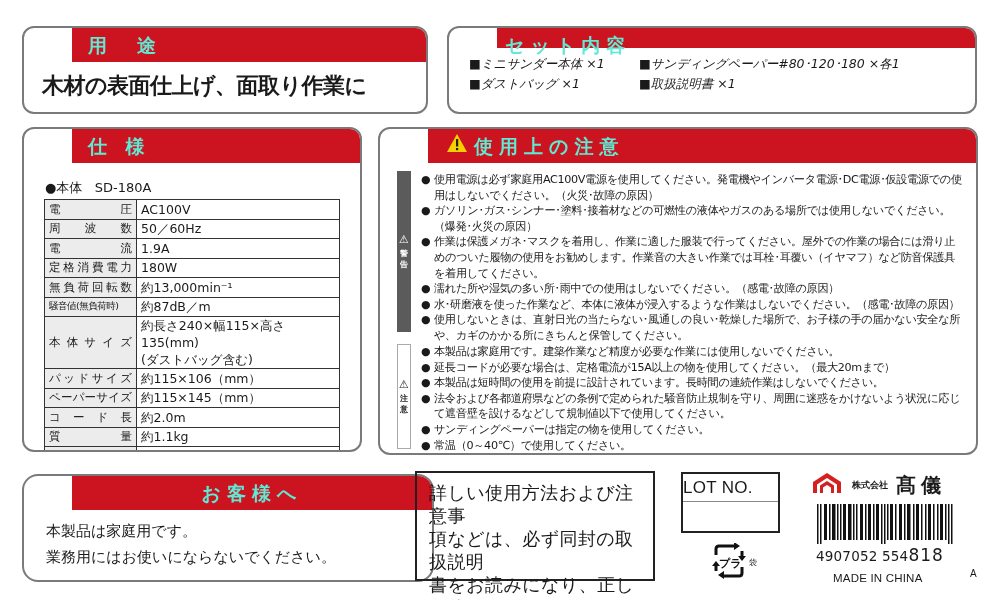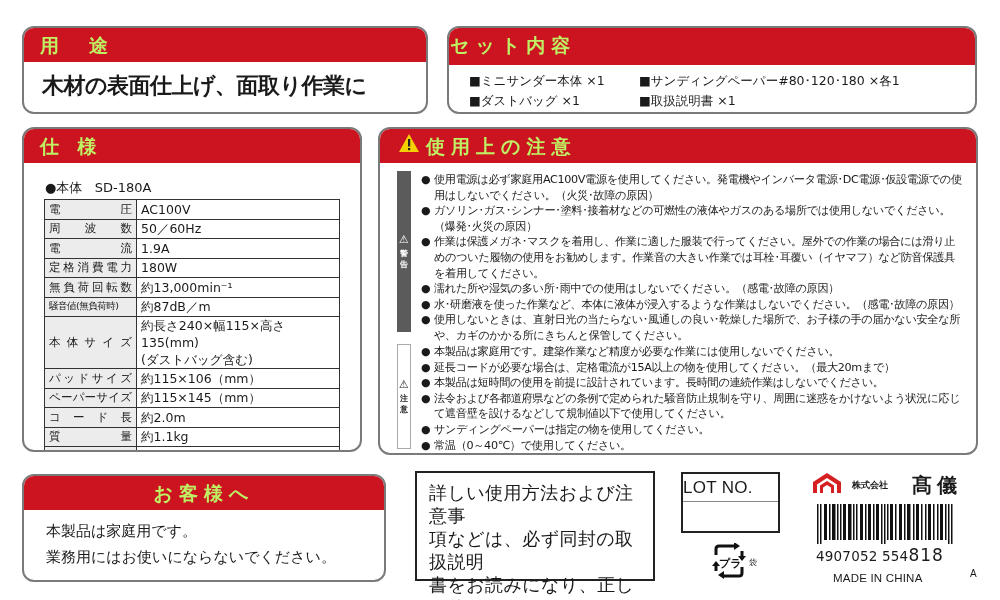--- a/index.html
+++ b/index.html
@@ -8,35 +8,36 @@
 
   .panel {
     position: absolute;
     border: 2px solid #7a7a7a;
     border-radius: 12px;
     background: #fff;
     overflow: hidden;
   }
   .panel-head {
     background: #cc1420;
-    color: #bef264;
+    color: #5eead4;
     font-weight: bold;
     letter-spacing: 6px;
+    margin-left: 48px;
   }
 
   
   #p-use { left: 22px; top: 26px; width: 406px; height: 88px; }
   #p-use .panel-head { height: 34px; font-size: 19px; line-height: 34px; padding-left: 16px; letter-spacing: 0; }
   #p-use .panel-head span.gap { display: inline-block; width: 30px; }
   #p-use .body { padding: 6px 0 0 18px; font-size: 22px; line-height: 36px; font-weight: bold; letter-spacing: -0.5px; }
 
   
   #p-set { left: 447px; top: 26px; width: 530px; height: 88px; }
-  #p-set .panel-head { height: 37px; font-size: 19px; line-height: 34px; padding-left: 1px; }
-  #p-set .body { padding: 6px 15px 0 20px; display: grid; grid-template-columns: 170px 1fr; font-size: 12.5px; line-height: 20px; }
+  #p-set .panel-head { height: 20px; font-size: 19px; line-height: 34px; padding-left: 8px; }
+  #p-set .body { padding: 6px 15px 0 20px; display: grid; grid-template-columns: 170px 1fr; font-size: 12.5px; line-height: 20px; font-style: italic; }
 
   
   #p-spec { left: 22px; top: 127px; width: 340px; height: 325px; }
   #p-spec .panel-head { height: 34px; font-size: 19px; line-height: 34px; padding-left: 16px; }
   #p-spec .model { padding: 16px 0 0 21px; font-size: 13px; line-height: 18px; }
   #p-spec table {
     margin-left: 20px; margin-top: 2px;
     border-collapse: collapse;
     width: 296px;
     font-size: 12.5px;
@@ -62,21 +63,21 @@
   .side-tag .tri { font-size: 11px; line-height: 12px; margin-bottom: 2px; }
   .side-tag .chr { display: block; font-size: 8px; font-weight: bold; line-height: 11px; }
   .items { flex: 1; font-size: 11.2px; line-height: 15.6px; letter-spacing: -0.35px; padding-right: 12px; }
   .items li { list-style: none; padding-left: 13px; text-indent: -13px; }
   .items li::before { content: "●"; display: inline-block; width: 13px; text-indent: 0; font-size: 11px; }
   #g-warn { margin-top: 8px; height: 161px; }
   #g-warn .items { padding-top: 1px; }
   #g-caut { margin-top: 12px; height: 105px; }
 
   
-  #p-cust { left: 22px; top: 474px; width: 364px; height: 108px; }
+  #p-cust { left: 22px; top: 474px; width: 412px; height: 108px; border-radius: 16px; }
   #p-cust .panel-head { height: 34px; font-size: 19px; line-height: 34px; text-align: center; }
   #p-cust .body { padding: 8px 0 0 22px; font-size: 15px; line-height: 26px; }
 
   
   #box-detail {
     position: absolute; left: 415px; top: 471px; width: 240px; height: 110px;
     border: 2px solid #222; padding: 8px 10px 0 12px;
     font-size: 18px; line-height: 23px; letter-spacing: 0.4px;
   }
 
@@ -84,21 +85,21 @@
   #box-lot {
     position: absolute; left: 681px; top: 472px; width: 99px; height: 61px;
     border: 2px solid #222;
   }
   #box-lot .lot-label { height: 28px; border-bottom: 1px solid #888; font-size: 17px; line-height: 28px; text-align: left; letter-spacing: 0.3px; font-family: "Liberation Sans", sans-serif; }
 
   #recycle { position: absolute; left: 712px; top: 543px; width: 50px; height: 36px; text-align: right; }
 
   
   #company { position: absolute; left: 812px; top: 470px; display: flex; align-items: center; height: 30px; }
-  #company .pre { font-size: 9px; font-weight: bold; margin-left: 10px; margin-right: 24px; }
+  #company .pre { font-size: 9px; font-weight: bold; margin-left: 10px; margin-right: 8px; }
   #company .name { font-size: 20px; font-weight: bold; letter-spacing: 5px; }
 
   #barcode { position: absolute; left: 817px; top: 504px; width: 138px; height: 40px; }
   #barcode-num { position: absolute; left: 816px; top: 545px; font-family: "DejaVu Sans", sans-serif; font-size: 13.5px; letter-spacing: 0.2px; }
   #barcode-num .big { font-size: 17px; letter-spacing: 1px; }
   #made-in { position: absolute; left: 833px; top: 572px; font-family: "Liberation Sans", sans-serif; font-size: 11.5px; letter-spacing: 0.2px; text-align: right; }
   #mark-a { position: absolute; left: 970px; top: 568px; font-family: "Liberation Sans", sans-serif; font-size: 10px; }
 </style>
 </head>
 <body>

